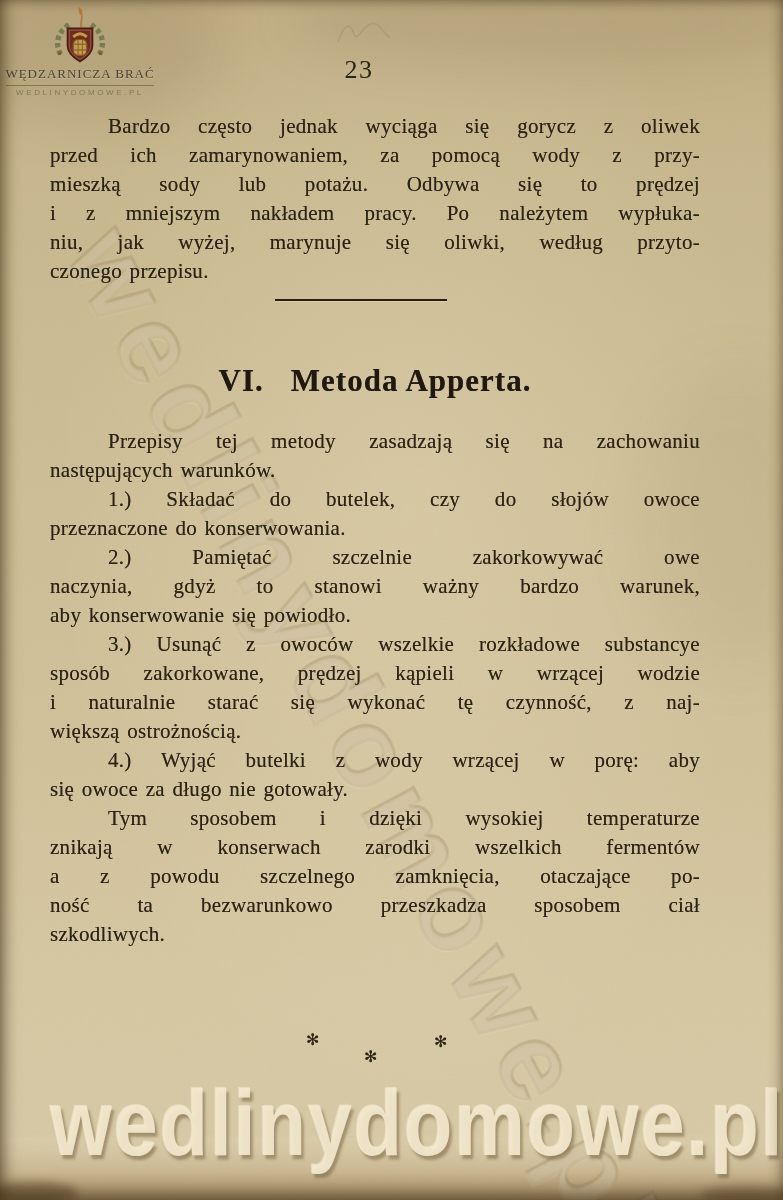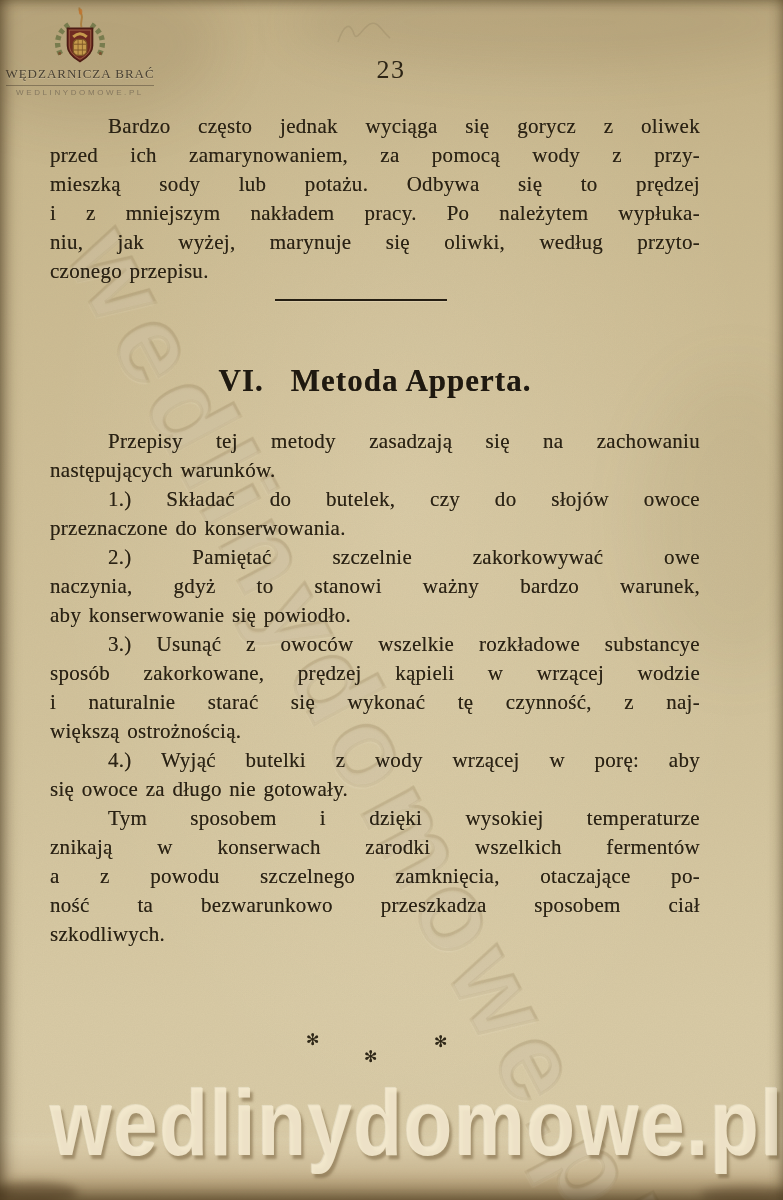--- a/index.html
+++ b/index.html
@@ -31,21 +31,21 @@
   .logo{position:absolute;left:4px;top:5px;width:152px;text-align:center;z-index:5;}
   .logo svg{display:block;margin:0 auto;}
   .logo-title{margin-top:1px;font:13px/1.2 "Liberation Serif", serif;letter-spacing:1px;color:#4a4234;
     text-shadow:0 1px 0 rgba(255,248,230,.25);white-space:nowrap;}
   .logo-rule{width:148px;margin:3px auto 0;border-top:1px solid rgba(104,92,70,.65);}
   .logo-domain{margin-top:3px;font:8px/1 "Liberation Sans", sans-serif;letter-spacing:2.6px;color:#85785f;white-space:nowrap;}
 
   .pencil-mark{position:absolute;left:332px;top:12px;z-index:4;opacity:.55;}
 
   
-  .pagenum{position:absolute;left:356px;top:56px;width:70px;text-align:center;
+  .pagenum{position:absolute;left:324px;top:56px;width:70px;text-align:center;
     font:26px/1.1 "Liberation Serif", serif;letter-spacing:1.5px;color:#2d2516;z-index:5;}
 
   
   .content{position:absolute;left:50px;top:112px;width:650px;z-index:5;}
   .para{margin:0;}
   .line{font-size:21px;line-height:29px;letter-spacing:.3px;word-spacing:2px;
     text-align:justify;text-align-last:justify;white-space:normal;
     text-shadow:0 0 .5px rgba(42,34,20,.55);}
   .line.first{text-indent:58px;}
   .line.last{text-align-last:left;}

